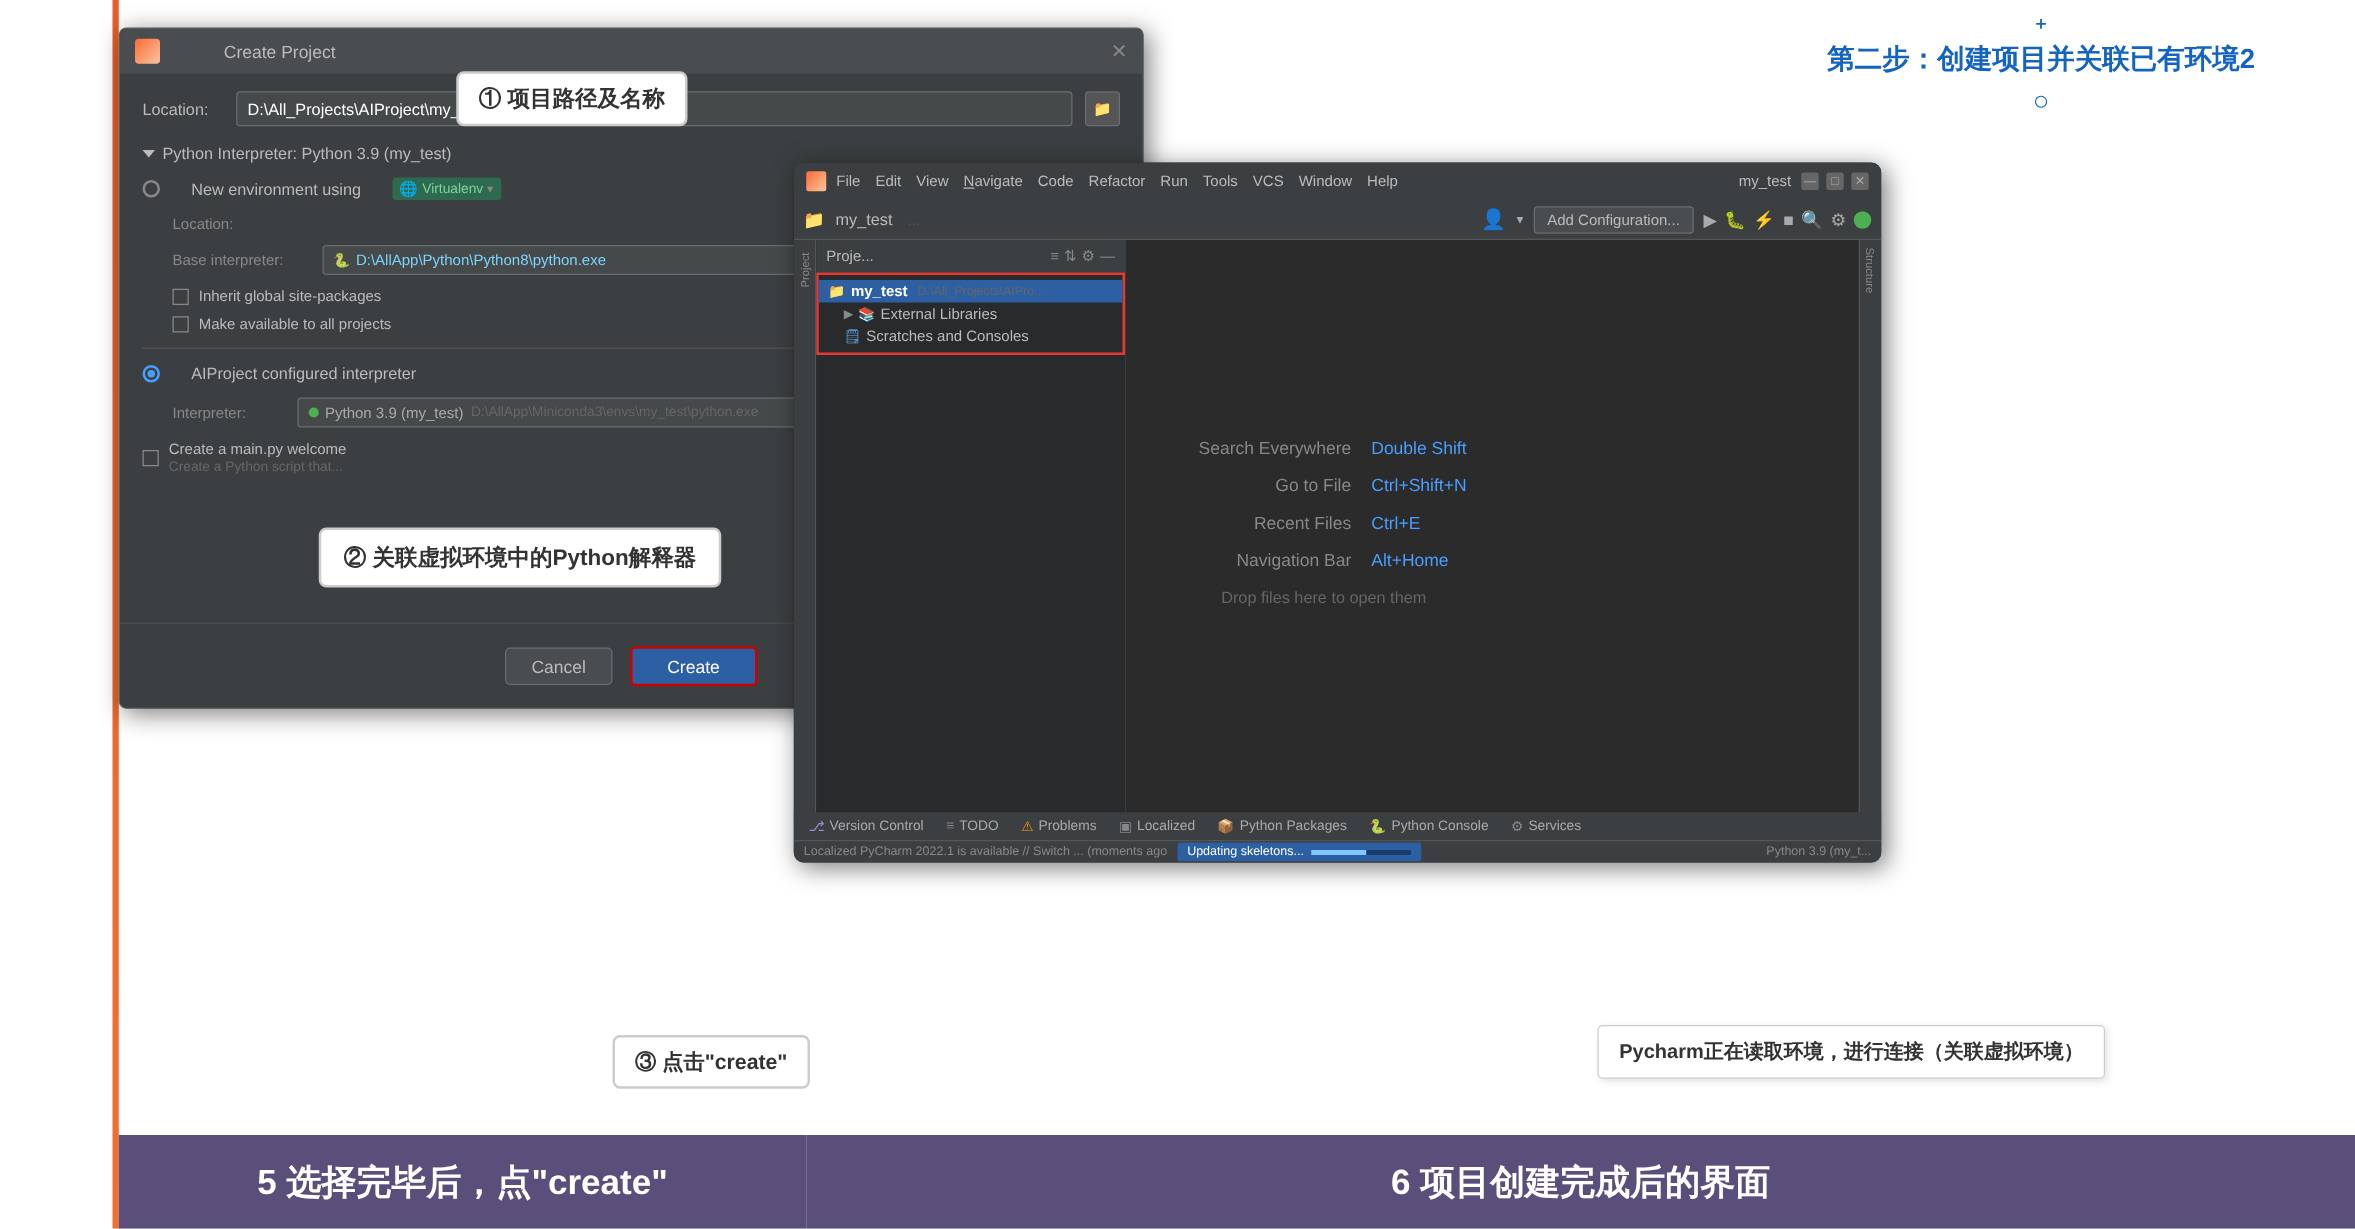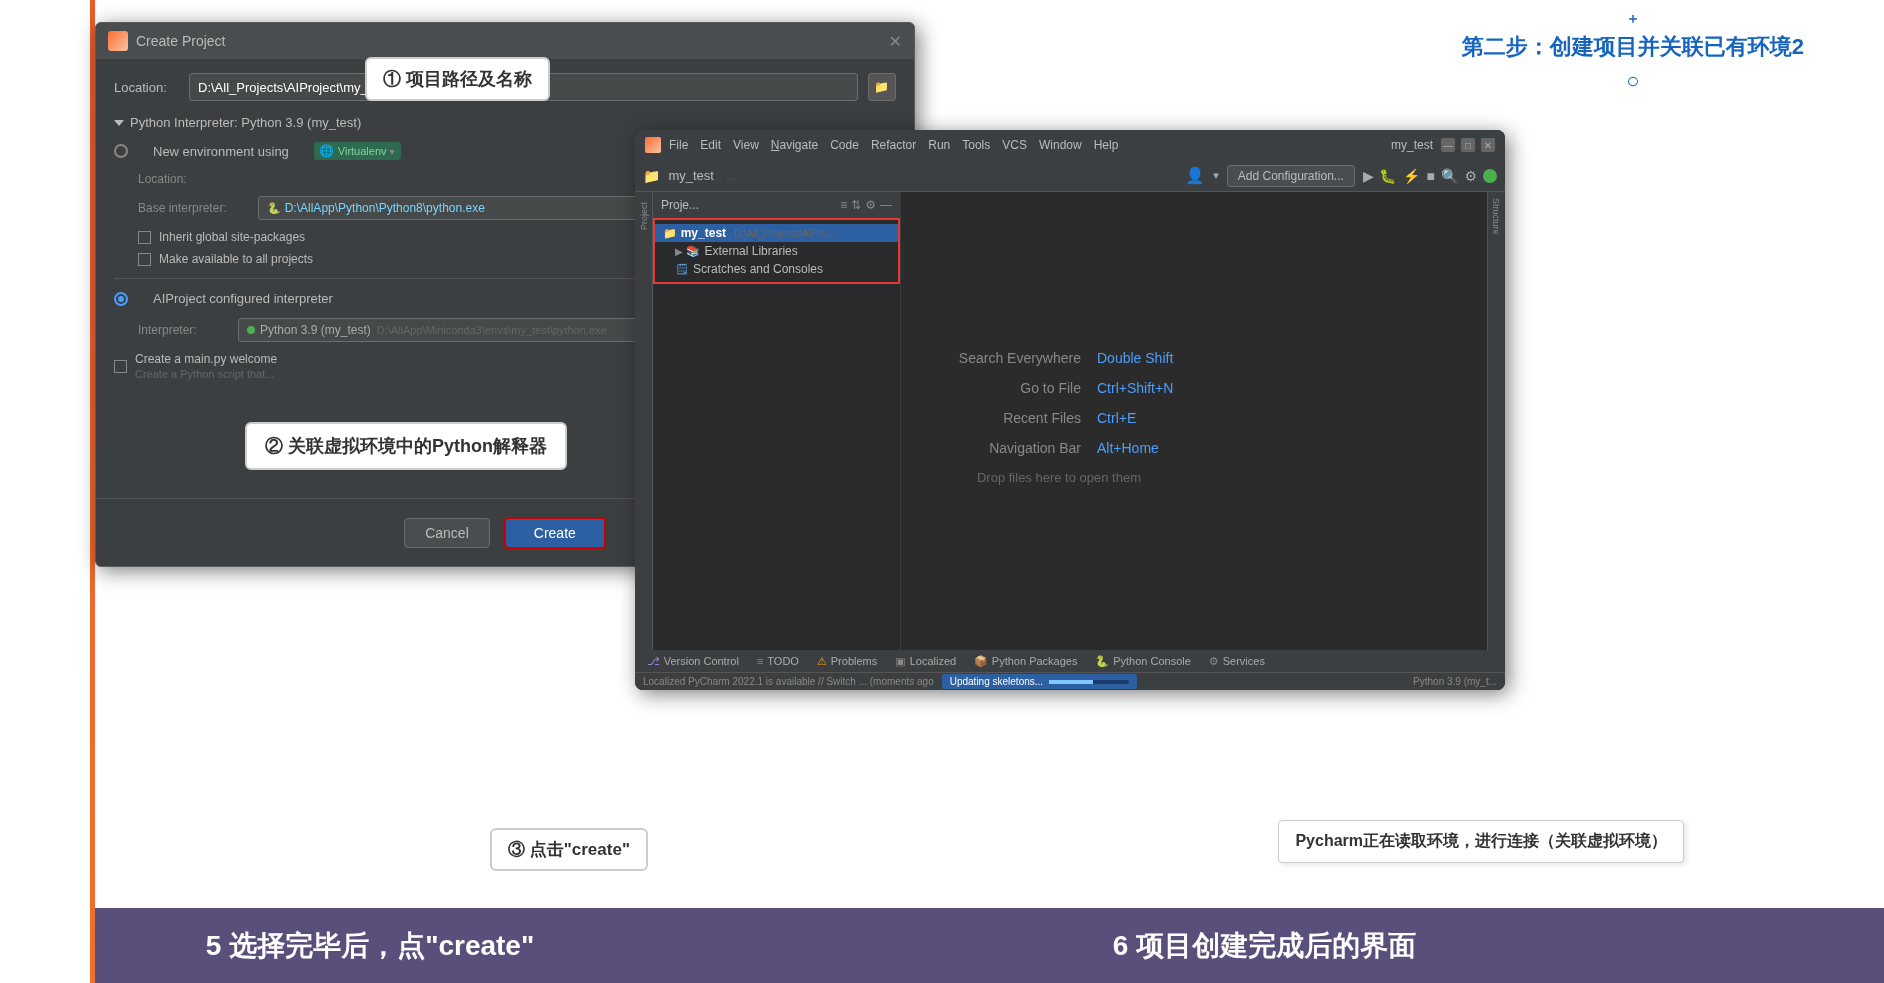--- a/index.html
+++ b/index.html
@@ -49,20 +49,21 @@
     }
     .dialog-logo {
       width: 20px;
       height: 20px;
       background: linear-gradient(135deg, #ff6b35, #f7c59f);
       border-radius: 3px;
     }
     .dialog-title-text {
       color: #bbbbbb;
       font-size: 14px;
+      margin-left: 43px;
     }
     .dialog-close-btn {
       color: #888;
       font-size: 16px;
       cursor: pointer;
     }
     .dialog-body {
       padding: 14px 18px;
     }
     .location-row {
@@ -267,21 +268,21 @@
 
     
     .create-main-section {
       padding-left: 0;
       margin-top: 10px;
     }
 
     
     .annotation-bubble-2 {
       position: absolute;
-      left: 245px;
+      left: 255px;
       top: 422px;
       background: #ffffff;
       border: 2px solid #cccccc;
       border-radius: 6px;
       padding: 10px 18px;
       font-size: 18px;
       font-weight: bold;
       color: #333;
       white-space: nowrap;
       z-index: 100;

